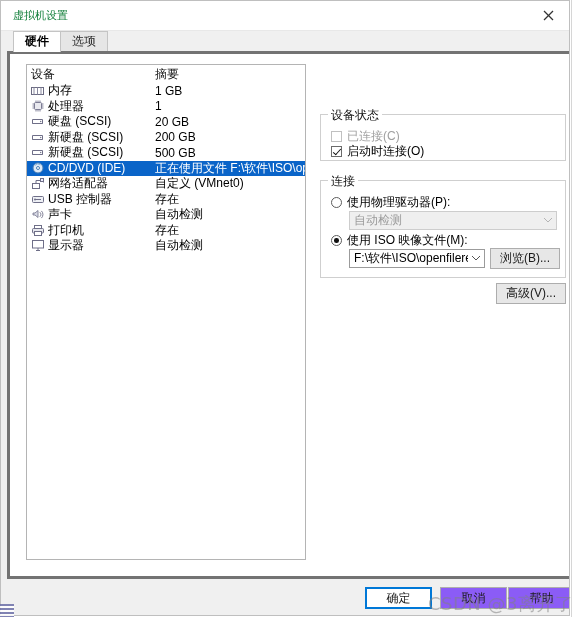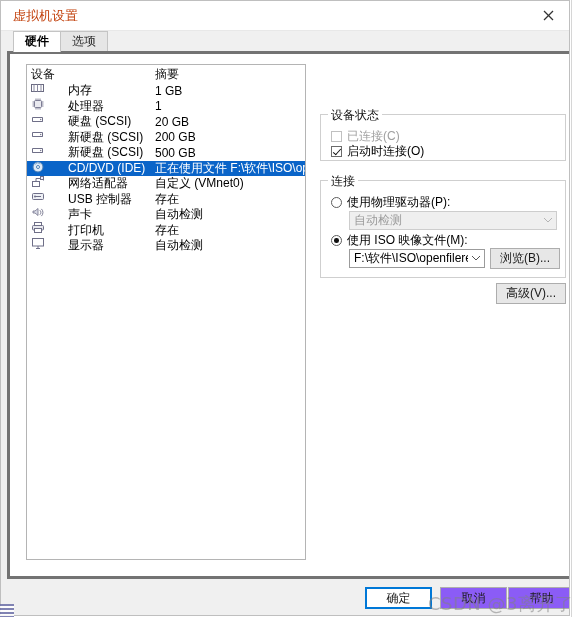--- a/index.html
+++ b/index.html
@@ -31,22 +31,22 @@
   #titlebar {
     height: 30px;
     background: #ffffff;
     border-bottom: 1px solid #e8e8e8;
     display: flex;
     align-items: center;
     box-sizing: border-box;
   }
   #title-text {
     padding-left: 12px;
-    font-size: 13px;
-    color: #c2410c;
+    font-size: 11px;
+    color: #15803d;
     flex: 1;
     white-space: nowrap;
   }
   #close-btn {
     width: 42px;
     height: 29px;
     display: flex;
     align-items: center;
     justify-content: center;
     font-size: 14px;
@@ -133,22 +133,22 @@
     cursor: default;
     white-space: nowrap;
   }
   .list-row.selected {
     background: #0a64c8;
     color: #ffffff;
   }
   .row-name {
     width: 124px;
     display: flex;
+    align-items: center;
     overflow: hidden;
-    gap: 20px;
   }
   .row-sum { flex: 1; overflow: hidden; text-overflow: clip; }
   .devicon {
     width: 13px;
     height: 12px;
     margin-right: 4px;
     flex: 0 0 auto;
     display: inline-flex;
     align-items: center;
     justify-content: center;

